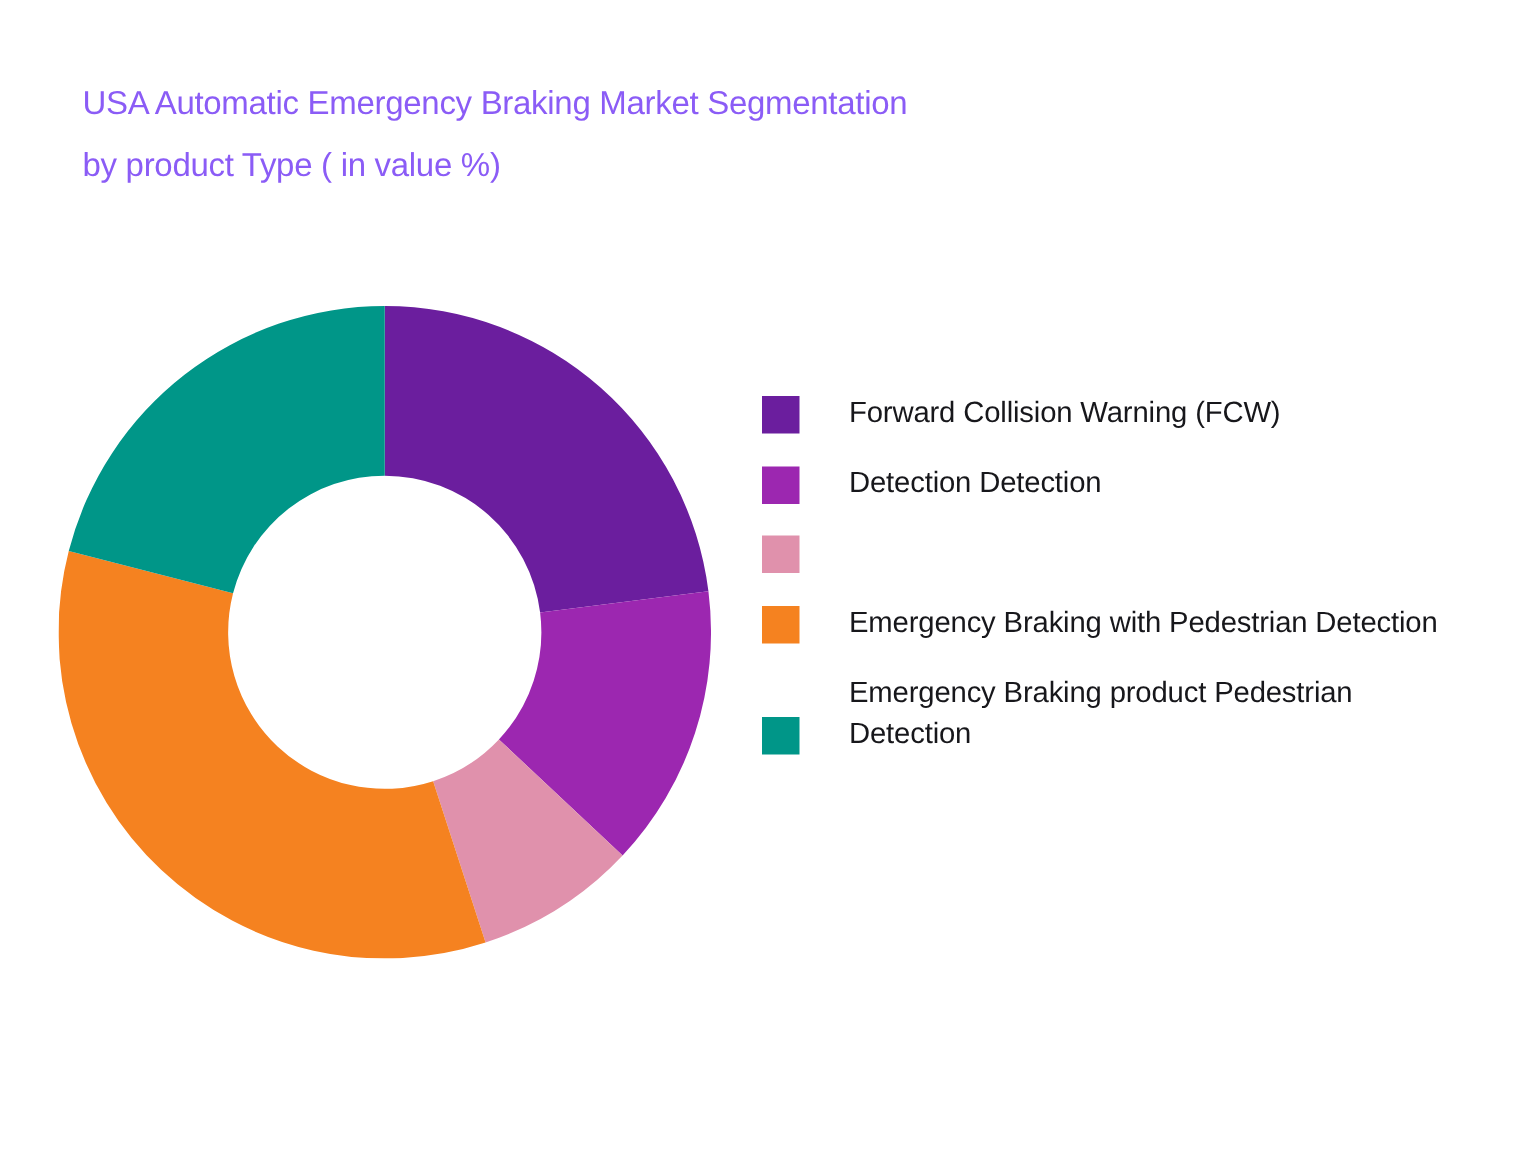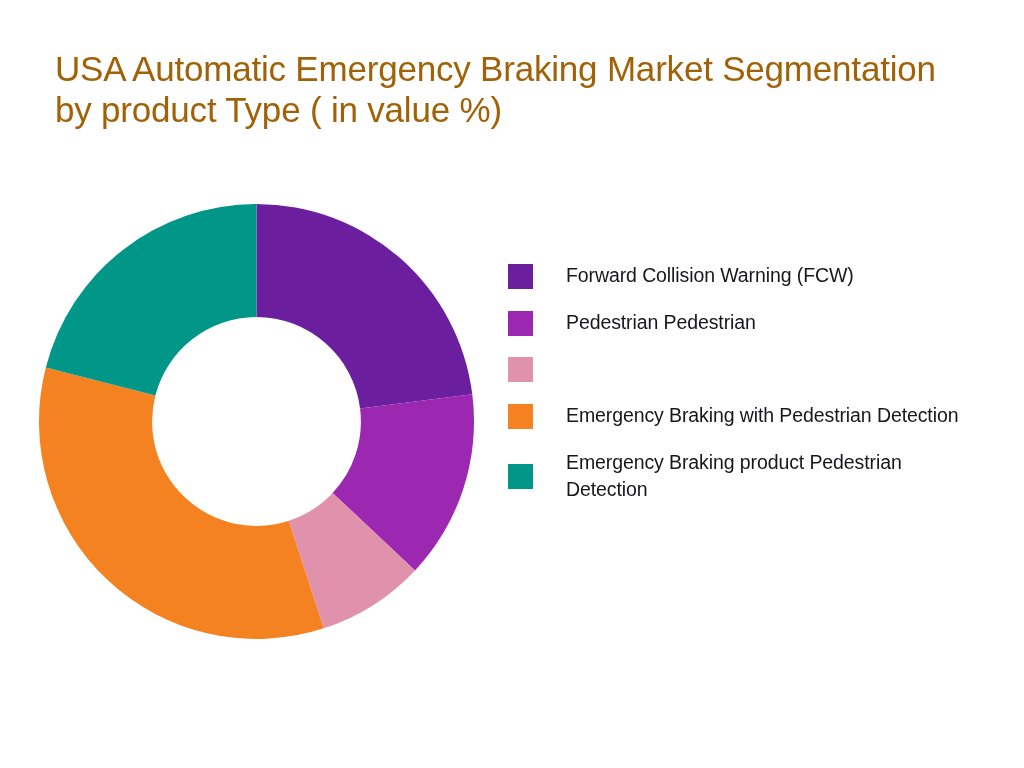--- a/index.html
+++ b/index.html
@@ -19,23 +19,23 @@
     position: absolute;
     inset: 0;
     background: #ffffff;
   }
   
   #chart-title {
     position: absolute;
     left: 55px;
     top: 48px;
     width: 920px;
-    font-size: 35px;
+    font-size: 22px;
     line-height: 41px;
-    color: #a16207;
+    color: #8b5cf6;
     font-weight: 400;
     letter-spacing: -0.2px;
     white-space: pre-line;
   }
   
   #donut-wrap {
     position: absolute;
     left: 39px;
     top: 204px;
     width: 435px;
@@ -48,21 +48,21 @@
   }
   
   #legend {
     position: absolute;
     left: 508px;
     top: 262px;
     width: 486px;
   }
   .legend-item {
     display: flex;
-    align-items: center;
+    align-items: flex-end;
     margin-bottom: 20px;
   }
   .legend-item.tight {
     margin-bottom: 10px;
     margin-top: 20px;
   }
   .legend-swatch {
     flex: 0 0 auto;
     width: 25px;
     height: 25px;
@@ -107,21 +107,21 @@
     </svg>
   </div>
 
   <div id="legend">
       <div class="legend-item">
         <span class="legend-swatch" style="background: rgb(107, 30, 158);"></span>
         <span class="legend-label">Forward Collision Warning (FCW)</span>
       </div>
       <div class="legend-item">
         <span class="legend-swatch" style="background: rgb(156, 39, 176);"></span>
-        <span class="legend-label">Pedestrian Pedestrian</span>
+        <span class="legend-label">Detection Detection</span>
       </div>
       <div class="legend-item">
         <span class="legend-swatch" style="background: rgb(224, 145, 172);"></span>
       </div>
       <div class="legend-item tight">
         <span class="legend-swatch" style="background: rgb(245, 130, 32);"></span>
         <span class="legend-label">Emergency Braking with Pedestrian Detection</span>
       </div>
       <div class="legend-item tight">
         <span class="legend-swatch" style="background: rgb(0, 150, 136);"></span>

